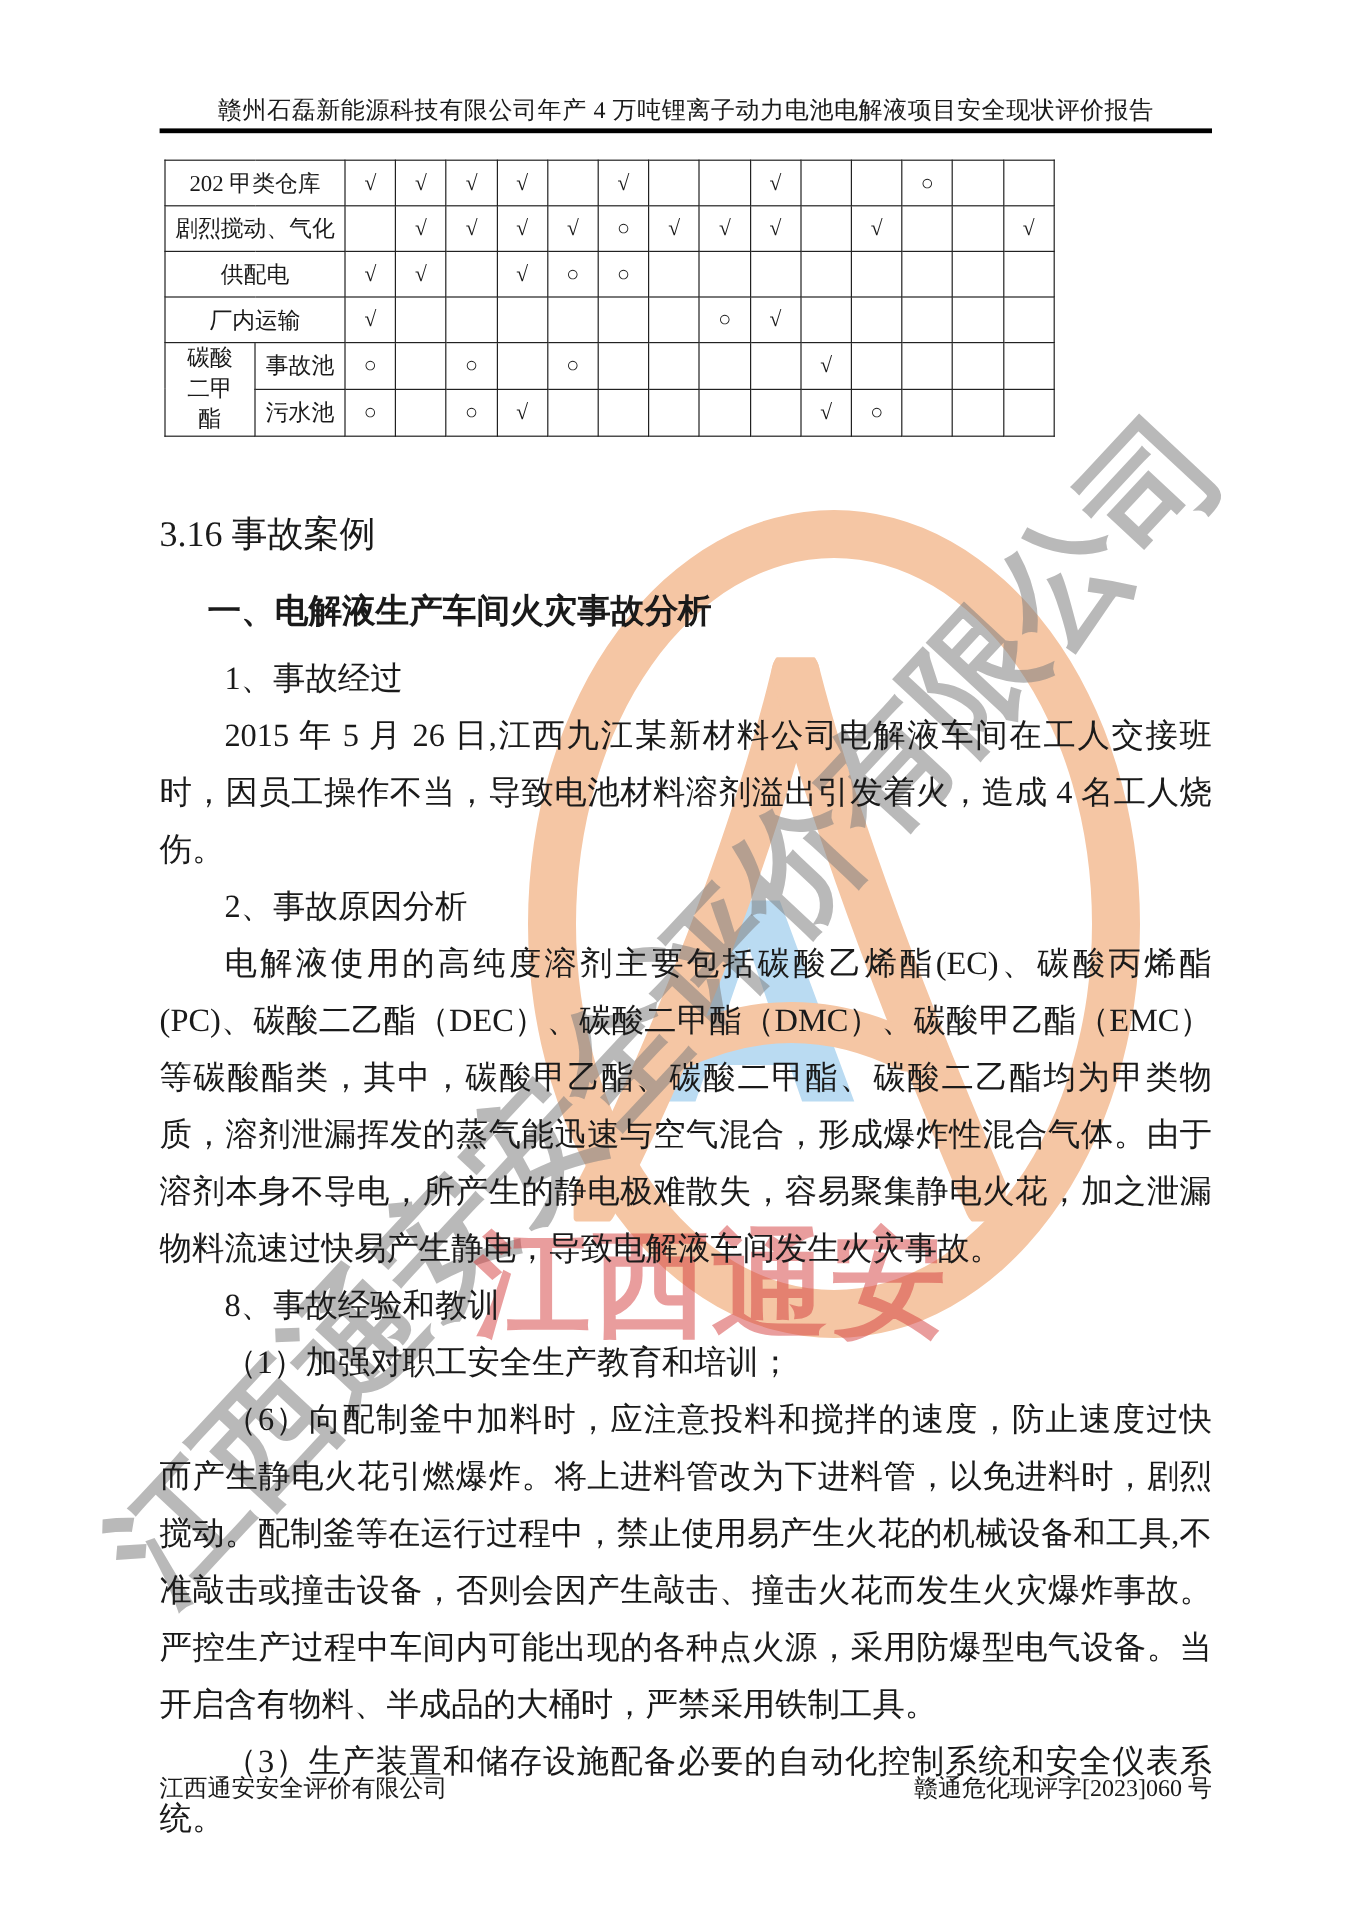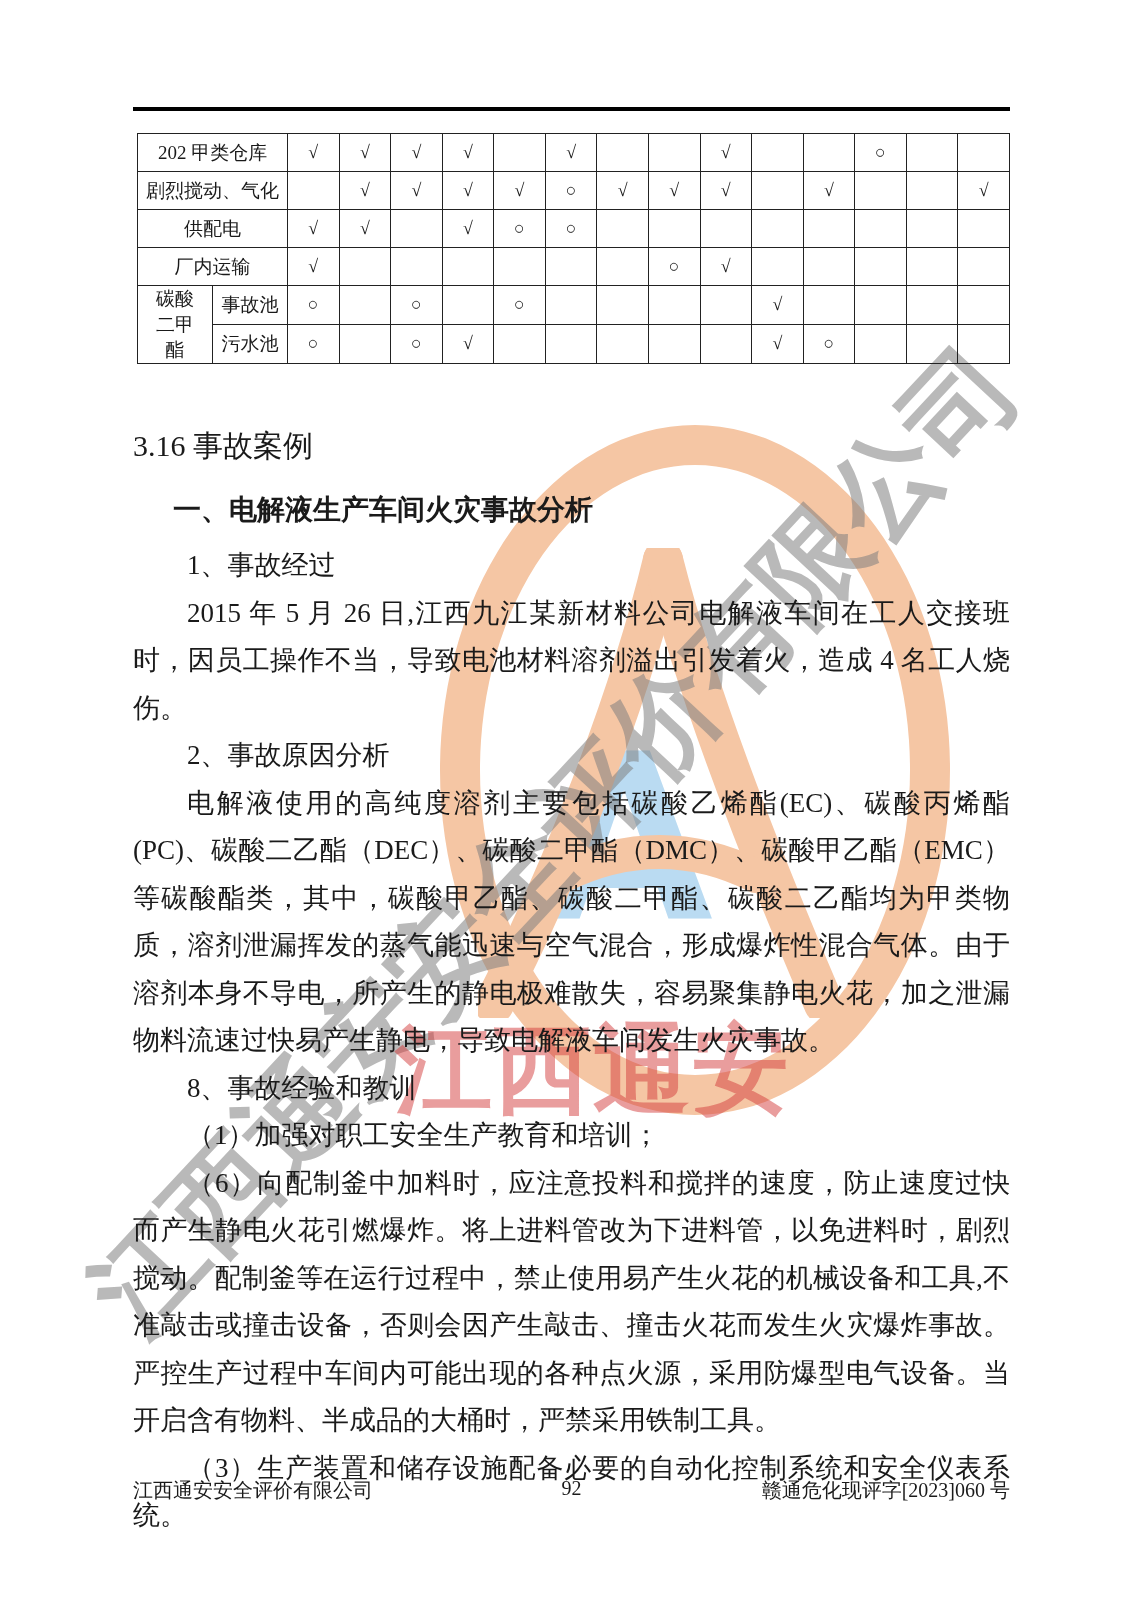--- a/index.html
+++ b/index.html
@@ -35,21 +35,21 @@
 
   
   .doc-header{
     position:absolute;z-index:2;left:133px;top:78px;width:877px;text-align:center;
     font-size:20px;letter-spacing:0.5px;
   }
   .header-rule{position:absolute;z-index:2;left:133px;top:107px;width:877px;height:4px;background:#000;}
 
   
   .hazard-table{
-    position:absolute;z-index:2;left:137px;top:133px;width:873px;
+    position:absolute;z-index:2;left:137px;top:133px;width:742px;
     border-collapse:collapse;table-layout:fixed;background:transparent;
   }
   .hazard-table td{
     border:1.5px solid #222;height:37px;text-align:center;vertical-align:middle;
     font-size:19px;padding:0 2px;overflow:hidden;
   }
   .hazard-table td.grp{width:88px;line-height:1.35;padding:0 14px;}
   .hazard-table td.lbl{width:145px;}
   .hazard-table td.mark{font-size:18px;}
 
@@ -81,20 +81,21 @@
   <div class="wm wm-logo">
     <svg width="360" height="470" viewBox="0 0 360 470" fill="none">
       <path d="M185 12 C152 150 82 330 16 456" stroke="#f5c6a4" stroke-width="40" stroke-linecap="round"></path>
       <path d="M185 12 C220 150 292 330 346 456" stroke="#f5c6a4" stroke-width="40" stroke-linecap="round"></path>
       <path d="M84 328 Q182 280 278 328" stroke="#f5c6a4" stroke-width="34" stroke-linecap="round"></path>
     </svg>
   </div>
   <div class="wm wm-diag">江西通安安全评价有限公司</div>
   <div class="wm wm-red">江西通安</div>
 
+  <div class="doc-header">赣州石磊新能源科技有限公司年产 4 万吨锂离子动力电池电解液项目安全现状评价报告</div>
   <div class="header-rule"></div>
 
   <table class="hazard-table">
     <tbody>
         <tr>
           <td class="lbl" colspan="2">202 甲类仓库</td>
           <td class="mark">√</td>
           <td class="mark">√</td>
           <td class="mark">√</td>
           <td class="mark">√</td>
@@ -207,18 +208,17 @@
         <p>2、事故原因分析</p>
         <p>电解液使用的高纯度溶剂主要包括碳酸乙烯酯(EC)、碳酸丙烯酯(PC)、碳酸二乙酯（DEC）、碳酸二甲酯（DMC）、碳酸甲乙酯（EMC）等碳酸酯类，其中，碳酸甲乙酯、碳酸二甲酯、碳酸二乙酯均为甲类物质，溶剂泄漏挥发的蒸气能迅速与空气混合，形成爆炸性混合气体。由于溶剂本身不导电，所产生的静电极难散失，容易聚集静电火花，加之泄漏物料流速过快易产生静电，导致电解液车间发生火灾事故。</p>
         <p>8、事故经验和教训</p>
         <p>（1）加强对职工安全生产教育和培训；</p>
         <p>（6）向配制釜中加料时，应注意投料和搅拌的速度，防止速度过快而产生静电火花引燃爆炸。将上进料管改为下进料管，以免进料时，剧烈搅动。配制釜等在运行过程中，禁止使用易产生火花的机械设备和工具,不准敲击或撞击设备，否则会因产生敲击、撞击火花而发生火灾爆炸事故。严控生产过程中车间内可能出现的各种点火源，采用防爆型电气设备。当开启含有物料、半成品的大桶时，严禁采用铁制工具。</p>
         <p>（3）生产装置和储存设施配备必要的自动化控制系统和安全仪表系统。</p>
       </div>
   </div>
 
   <div class="doc-footer">
-    <span class="pageno">92</span>
     <span class="left">江西通安安全评价有限公司</span>
     <span class="right">赣通危化现评字[2023]060 号</span>
   </div>
 
 </div>
 
 </body></html>

